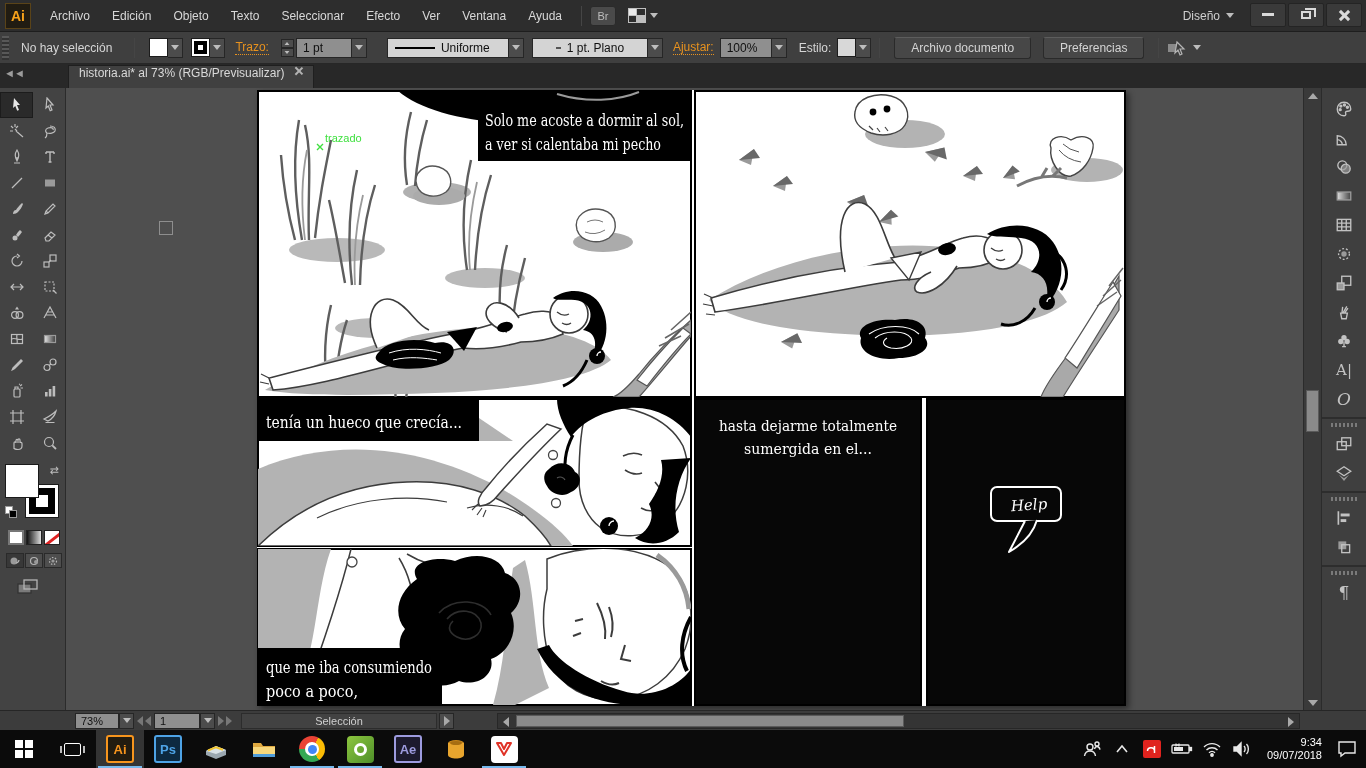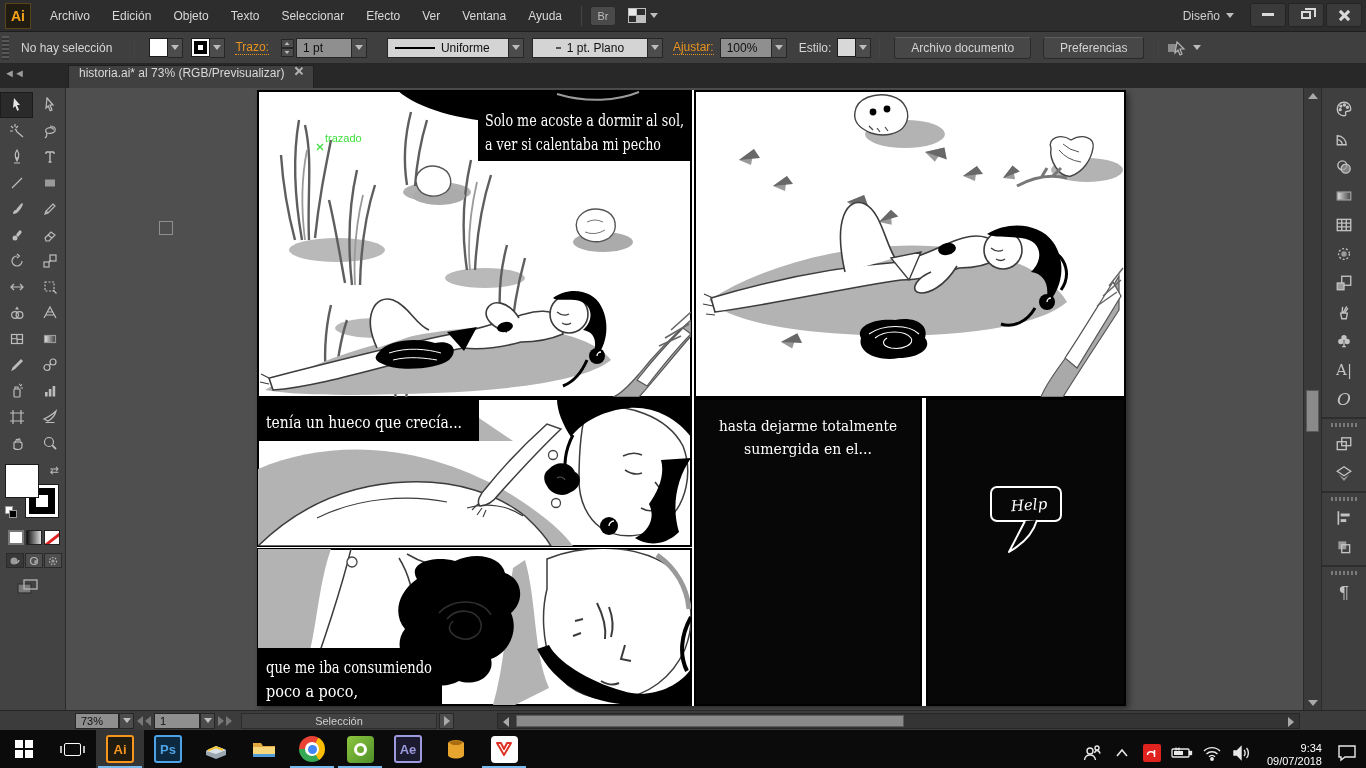--- a/index.html
+++ b/index.html
@@ -127,21 +127,21 @@
   .run-line{position:absolute;left:2px;right:2px;bottom:0;height:2px;background:#76b9ed;}
   .win-logo{display:grid;grid-template-columns:8px 8px;grid-template-rows:8px 8px;gap:1.5px;}
   .win-logo i{background:#fff;}
   .taskview{width:17px;height:13px;border:1.6px solid #fff;border-radius:2px;position:relative;}
   .taskview:before{content:"";position:absolute;left:-5px;top:2px;width:2px;height:7px;background:#bbb;}
   .taskview:after{content:"";position:absolute;right:-5px;top:2px;width:2px;height:7px;background:#bbb;}
   .appico{width:28px;height:28px;border-radius:3px;display:flex;align-items:center;justify-content:center;font-weight:bold;font-size:13px;}
   .ico-ai{background:#221c10;border:2px solid #f7951d;color:#f7951d;}
   .ico-ps{background:#0d2940;border:2px solid #4ea3e6;color:#4ea3e6;}
   .ico-ae{background:#1c1a2e;border:2px solid #9d9bdf;color:#9d9bdf;}
-  .tray{margin-left:auto;display:flex;align-items:flex-end;gap:4px;padding-right:6px;}
+  .tray{margin-left:auto;display:flex;align-items:center;gap:4px;padding-right:6px;}
   .tray-ico{width:26px;height:30px;display:flex;align-items:center;justify-content:center;}
   .clock{text-align:right;color:#fff;font-size:11px;line-height:13px;padding:0 8px;}
 
   
   text.cap{font-family:"DejaVu Serif",serif;fill:#fff;}
 </style>
 </head>
 <body>
 
 <div class="screen">

